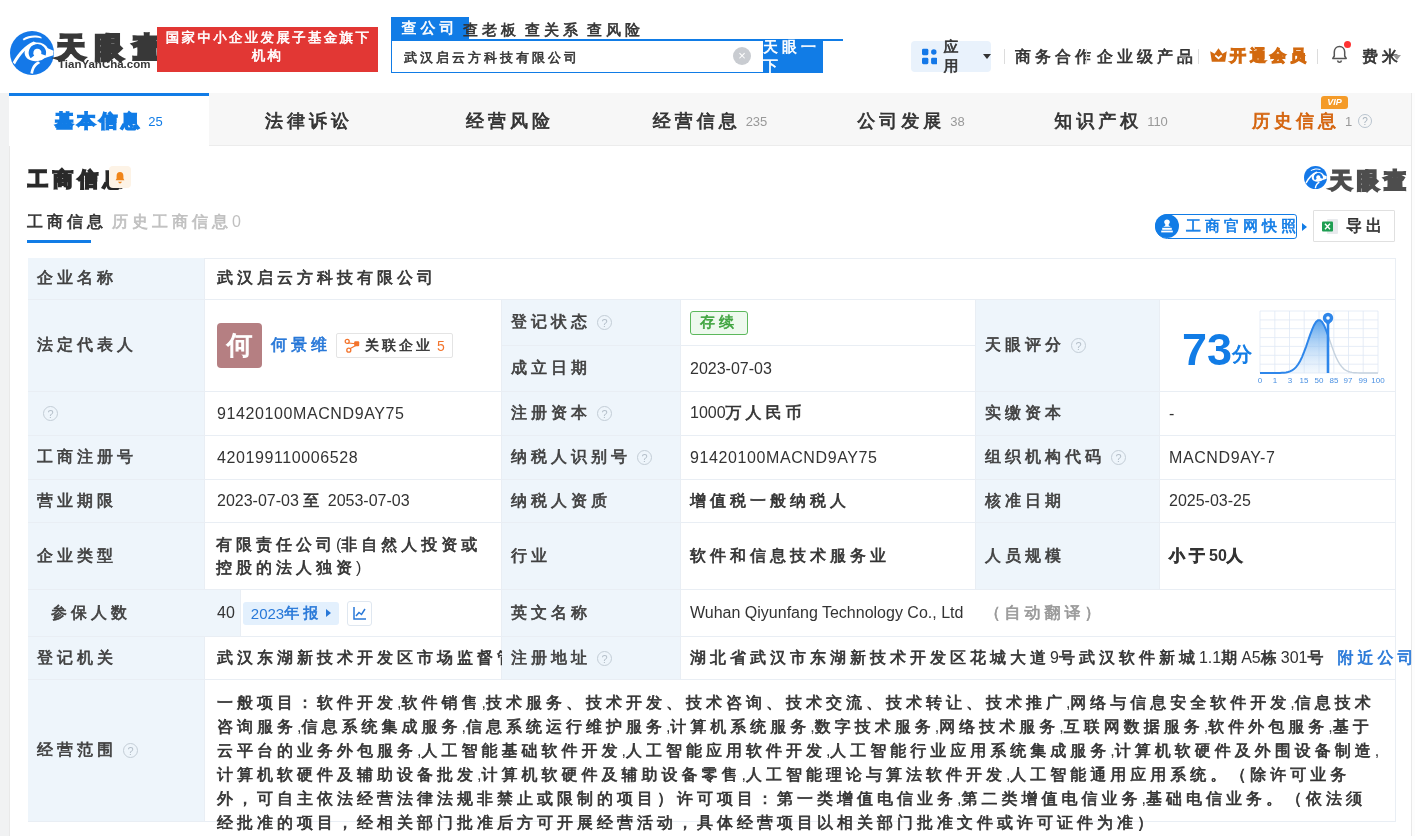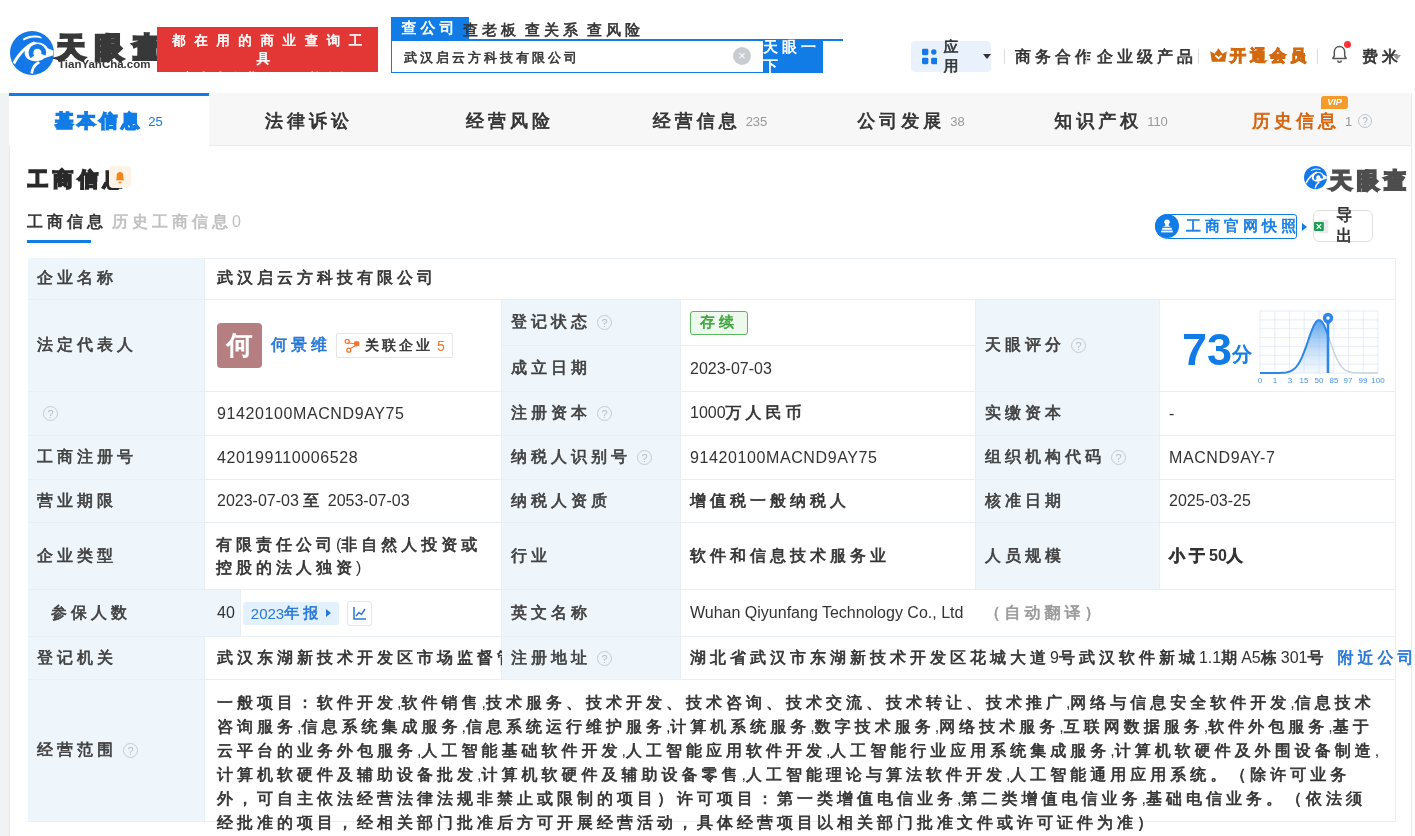--- a/index.html
+++ b/index.html
@@ -16,21 +16,20 @@
       </g>
 <path d="M29 13.5 L39.6 18 L39.4 22 L29 25.5 Z" fill="#fff"></path>
 <path d="M20.4 23.5 A5.8 5.8 0 1 1 30.4 21.6" fill="none" stroke="#1478e8" stroke-width="4.2"></path>
 <path d="M2.5 28.5 C7.5 19.5 13.5 13 21.5 9.5 L24.5 11 C16.5 14 9.5 21 4.5 30.5 Z" fill="#fff"></path>
 <path d="M11.5 7.2 C17 3.8 23.5 3.4 28.5 5.4 L28.8 6.8 C23.5 5.2 17.5 5.8 12.5 8.6 Z" fill="#fff"></path>
 <path d="M18.5 38.5 C19.5 33 21.5 29.5 25.5 27.5 L27.5 29 C23.5 31 21.5 34.5 21 38.8 Z" fill="#fff"></path>
 </svg></div>
 <div class="abs" style="left:57px;top:29px;font-size:28px;font-weight:bold;color:#383838;"><span style="letter-spacing:10px;-webkit-text-stroke:2.8px currentColor;">天眼查</span></div>
 <div class="abs" style="left:58px;top:58px;font-size:11.5px;font-weight:bold;color:#383838;">TianYanCha.com</div>
 <div class="abs" style="left:157px;top:27px;width:221px;height:45px;background:#e23734;color:#fff;">
-<div style="font-size:13.5px;margin-top:4.5px;text-align:center;"><span style="letter-spacing:2.5px;-webkit-text-stroke:0.6px currentColor;letter-spacing:8.6px;margin-left:8px;">都在用的商业查询工具</span></div>
 <div style="font-size:13.5px;margin-top:2px;text-align:center;"><span style="letter-spacing:2.5px;-webkit-text-stroke:0.6px currentColor;letter-spacing:2.3px;margin-left:2px;">国家中小企业发展子基金旗下机构</span></div>
   </div>
 <div class="abs flex" style="left:391px;top:17px;width:78px;height:23px;background:#117ce6;color:#fff;font-size:15px;justify-content:center;">
     <span style="letter-spacing:4px;-webkit-text-stroke:0.6px currentColor;">查公司</span>
   </div>
 <div class="abs" style="left:463px;top:21px;font-size:15px;color:#333;"><span style="letter-spacing:4px;-webkit-text-stroke:0.63px currentColor;">查老板</span></div>
 <div class="abs" style="left:525px;top:21px;font-size:15px;color:#333;"><span style="letter-spacing:4px;-webkit-text-stroke:0.63px currentColor;">查关系</span></div>
 <div class="abs" style="left:587px;top:21px;font-size:15px;color:#333;"><span style="letter-spacing:4px;-webkit-text-stroke:0.63px currentColor;">查风险</span></div>
 <div class="abs" style="left:391px;top:39px;width:452px;height:2px;background:#117ce6;"></div>
 <div class="abs" style="left:391px;top:41px;width:372px;height:32px;background:#fff;border-left:1px solid #117ce6;border-bottom:1px solid #117ce6;"></div>
@@ -127,21 +126,21 @@
 <div class="abs flex" style="left:1155px;top:214px;width:142px;height:25px;border:1px solid #117ce6;border-radius:13px 3px 3px 13px;background:#fff;position:absolute;">
 <span class="abs" style="left:-1px;top:-1px;width:24px;height:24px;"><svg width="24" height="24" viewBox="0 0 24 24">
         <circle cx="12" cy="12" r="12" fill="#117ce6"></circle>
         <path d="M12 5.5 C10.3 5.5 9.2 6.6 9.2 8 C9.2 9 9.8 9.7 10.2 10.3 C10.5 10.8 10.4 11.5 9.9 11.8 L8.2 12.8 L15.8 12.8 L14.1 11.8 C13.6 11.5 13.5 10.8 13.8 10.3 C14.2 9.7 14.8 9 14.8 8 C14.8 6.6 13.7 5.5 12 5.5 Z" fill="#fff"></path>
         <rect x="7.2" y="13.8" width="9.6" height="2" fill="#fff"></rect>
         <rect x="6.2" y="16.6" width="11.6" height="1.8" fill="#fff"></rect>
       </svg></span>
     <span style="font-size:15px;color:#117ce6;margin-left:30px;white-space:nowrap;"><span style="letter-spacing:4px;-webkit-text-stroke:0.62px currentColor;">工商官网快照</span></span>
 <span style="margin-left:2px;width:0;height:0;border-top:4px solid transparent;border-bottom:4px solid transparent;border-left:5px solid #117ce6;"></span>
   </div>
-<div class="abs flex" style="left:1313px;top:210px;width:60px;height:32px;border:1px solid #e0e0e0;border-radius:6px;background:#fff;justify-content:center;">
+<div class="abs flex" style="left:1313px;top:210px;width:82px;height:32px;border:1px solid #e0e0e0;border-radius:1px;background:#fff;justify-content:center;">
     <svg width="17" height="17" viewBox="0 0 17 17">
       <rect x="5" y="1" width="11" height="15" rx="1" fill="#e8eaed"></rect>
       <rect x="0" y="3.5" width="11" height="10" rx="1" fill="#1e9e52"></rect>
       <path d="M3 5.8 L8 11.2 M8 5.8 L3 11.2" stroke="#fff" stroke-width="1.4"></path>
     </svg>
     <span style="font-size:16px;margin-left:7px;"><span style="letter-spacing:4px;-webkit-text-stroke:0.67px currentColor;">导出</span></span>
   </div>
 <div class="abs" style="left:28px;top:258px;width:1368px;height:564px;border:1px solid #e9eef4;"></div>
 <div class="abs flex" style="left:28px;top:258px;width:177px;height:42px;padding-left:9px;background:#eef5fb;border-right:1px solid #e9eef4;border-bottom:1px solid #e9eef4;">
     <span style="font-size:16px;color:#404040;"><span style="letter-spacing:4px;-webkit-text-stroke:0.67px currentColor;">企业名称</span></span>

